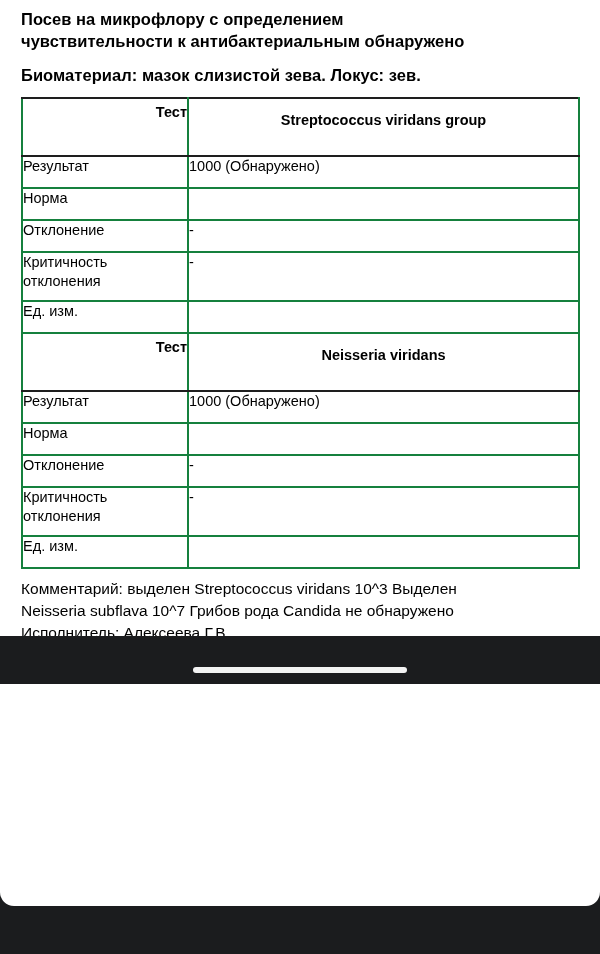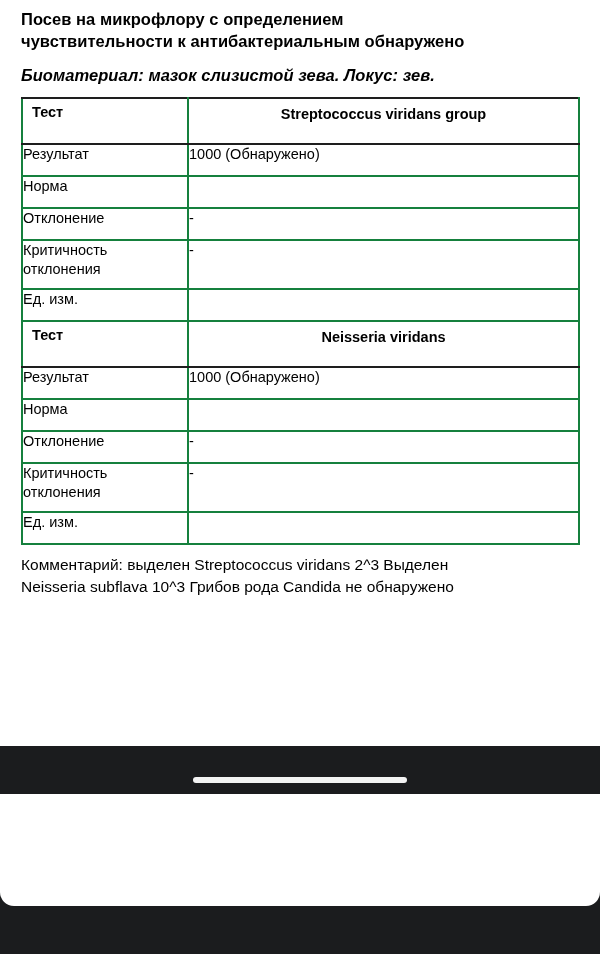--- a/index.html
+++ b/index.html
@@ -11,21 +11,21 @@
     width: 600px;
     height: 954px;
     overflow: hidden;
     font-family: "Liberation Sans", sans-serif;
     -webkit-font-smoothing: antialiased;
   }
 
   #screen {
     position: relative;
     width: 600px;
-    height: 794px;
+    height: 684px;
     background: #14532d;
   }
 
   
   #sheet {
     position: absolute;
     left: 0;
     top: 0;
     width: 600px;
     height: 906px;
@@ -53,21 +53,20 @@
 
   .doc-subtitle {
     font-size: 16.5px;
     font-weight: bold;
     color: #000000;
     margin: 0;
     padding-top: 14px;
     padding-bottom: 11px;
     letter-spacing: 0.05px;
     line-height: 1.2;
-    font-style: italic;
   }
 
   
   table.result-table {
     border-collapse: collapse;
     table-layout: fixed;
     width: 557px;
     background: #ffffff;
   }
   table.result-table col.c-label { width: 166px; }
@@ -85,26 +84,26 @@
   }
 
   
   tr.organism-row > th {
     border-top: 2px solid #1e1e1e;
     border-bottom: 2px solid #1e1e1e;
     font-weight: bold;
     height: 30px;
   }
   tr.organism-row > th.cell-label {
-    text-align: left;
+    text-align: right;
     padding: 5px 0 5px 9px;
   }
   tr.organism-row > th.cell-value {
     text-align: center;
-    padding: 7px 6px;
+    padding: 13px 6px;
   }
 
   
   tr.data-row > td {
     height: 30px;
   }
   td.cell-label {
     text-align: left;
     padding: 5px 6px 5px 9px;
     line-height: 1.32;
@@ -220,22 +219,23 @@
           </tr>
           <tr class="data-row">
             <td class="cell-label">Ед. изм.</td>
             <td class="cell-value"></td>
           </tr>
 
         </tbody>
       </table>
 
       <div class="comment-block">
-        <p>Комментарий: выделен Streptococcus viridans 2^3 Выделен</p>
-        <p>Neisseria subflava 10^3 Грибов рода Candida не обнаружено</p>
+        <p>Комментарий: выделен Streptococcus viridans 10^3 Выделен</p>
+        <p>Neisseria subflava 10^7 Грибов рода Candida не обнаружено</p>
+        <p>Исполнитель: Алексеева Г.В.</p>
       </div>
 
     </div>
   </div>
 
   <div id="nav-bar">
     <div id="home-indicator"></div>
   </div>
 
 </div>

